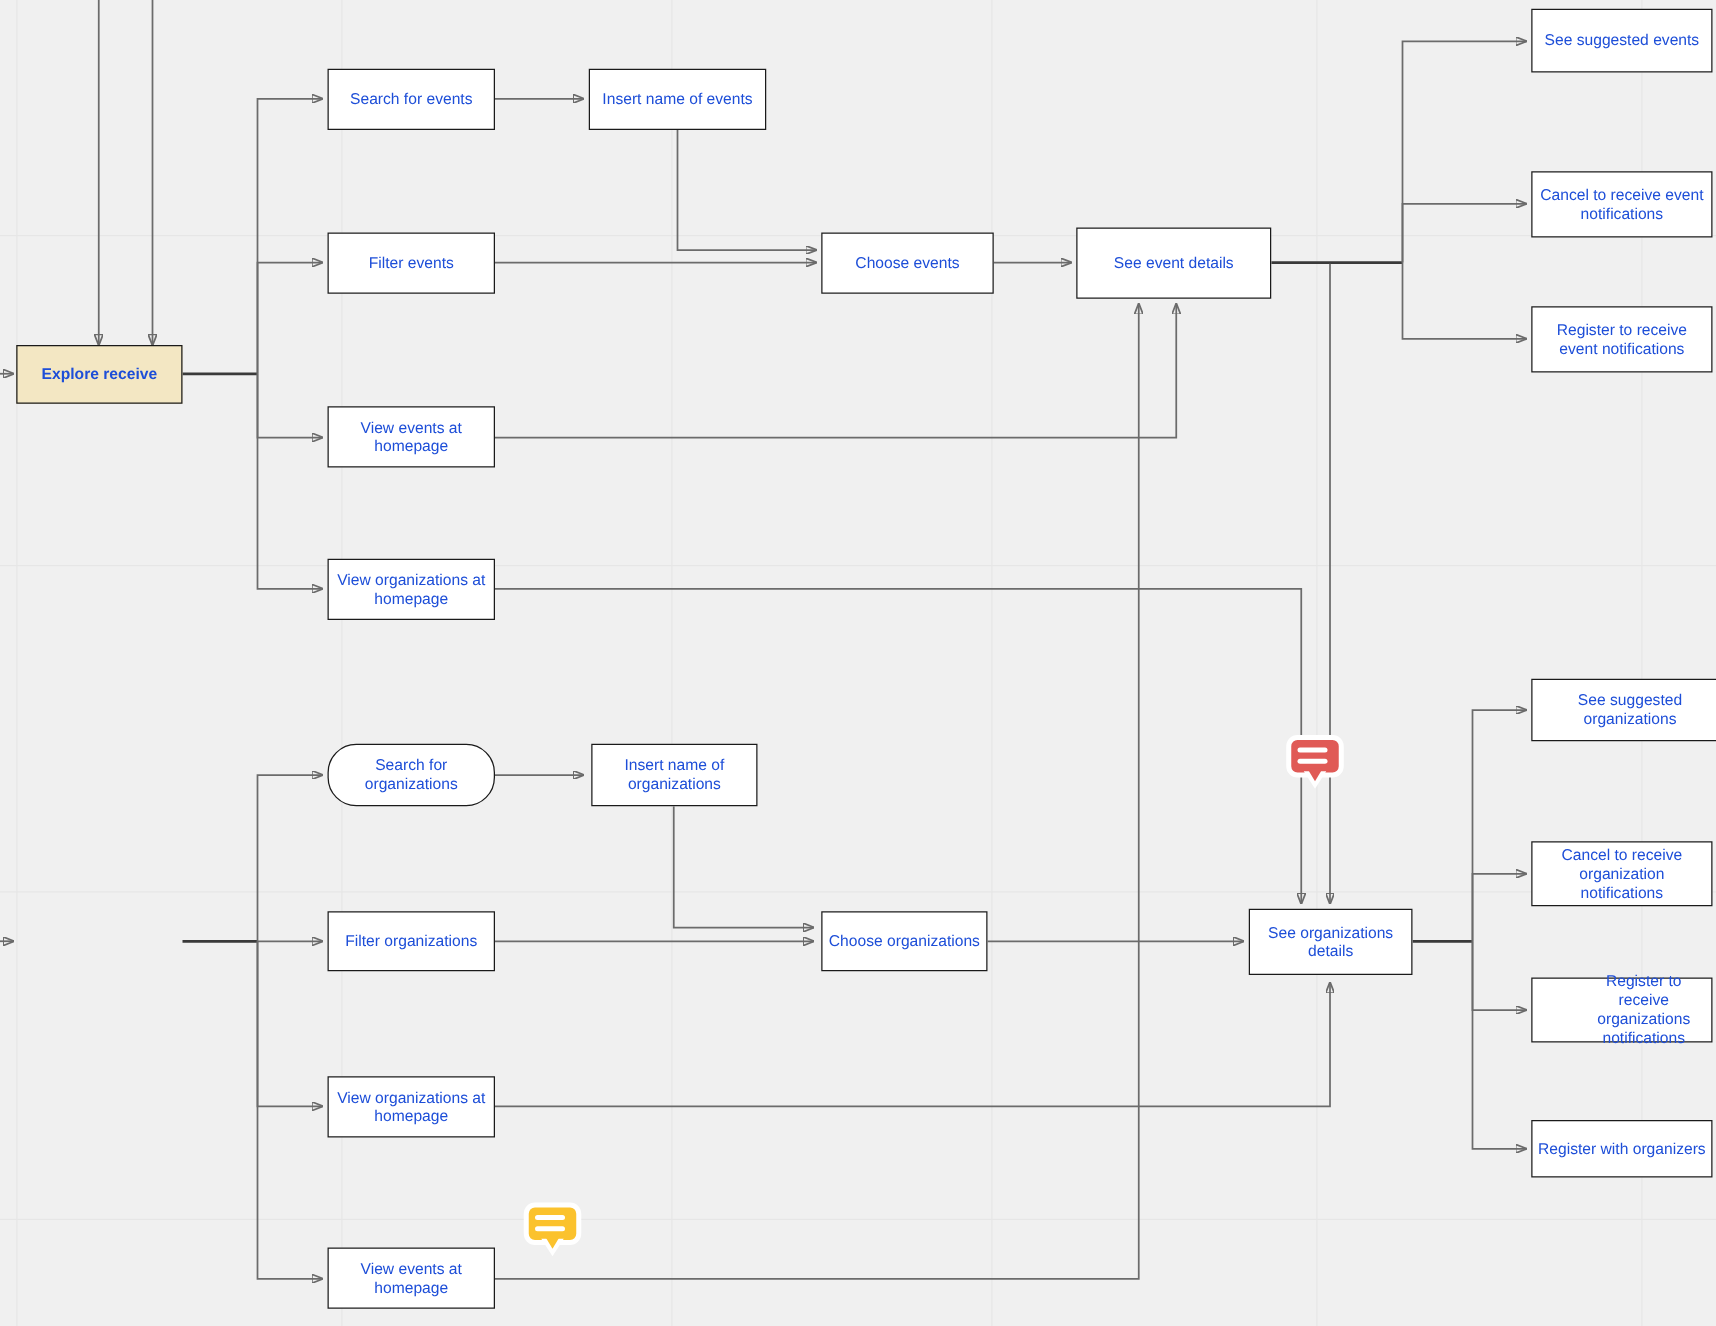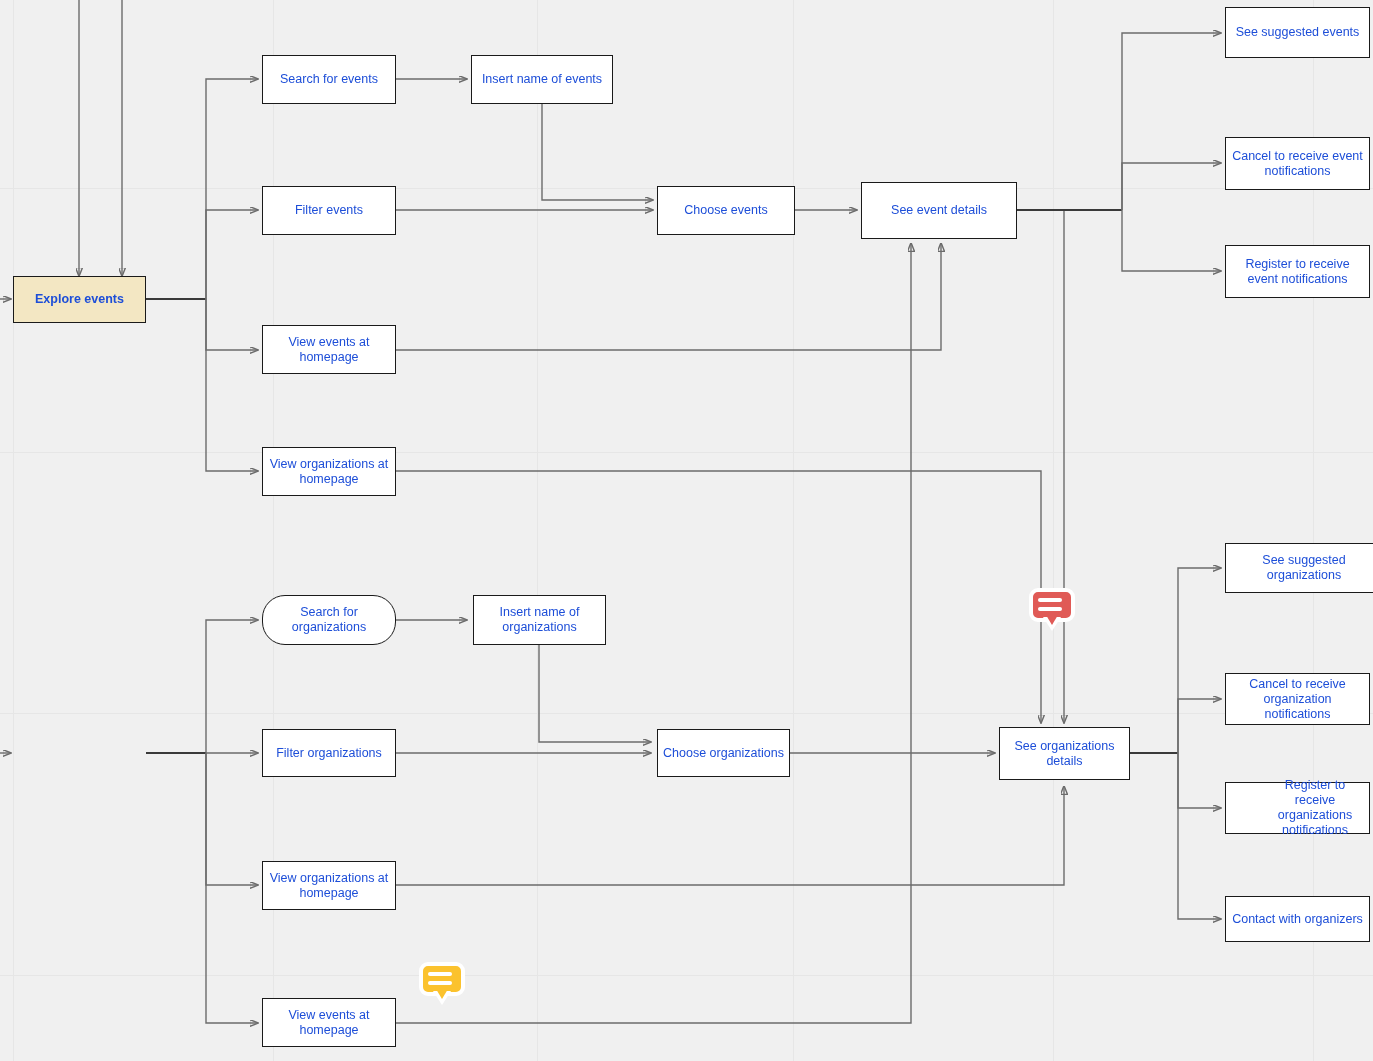--- a/index.html
+++ b/index.html
@@ -197,21 +197,21 @@
     <path d="M396,885 L1064,885 L1064,786" marker-end="url(#ah)"></path>
 
     <path class="thick" d="M1130,753 L1178,753"></path>
     <path d="M1178,753 L1178,568 L1221,568" marker-end="url(#ah)"></path>
     <path d="M1178,753 L1178,699 L1221,699" marker-end="url(#ah)"></path>
     <path d="M1178,753 L1178,808 L1221,808" marker-end="url(#ah)"></path>
     <path d="M1178,753 L1178,919 L1221,919" marker-end="url(#ah)"></path>
   </svg>
 
   <div class="node start" style="left:13px;  top:276px; width:133px; height:47px;">
-    <span>Explore events</span>
+    <span>Explore receive</span>
   </div>
 
   <div class="node" style="left:262px; top:55px; width:134px; height:49px;">
     <span>Search for events</span>
   </div>
 
   <div class="node" style="left:471px; top:55px; width:142px; height:49px;">
     <span>Insert name of events</span>
   </div>
 
@@ -282,21 +282,21 @@
 
   <div class="node" style="left:1225px; top:673px; width:145px; height:52px;">
     <span>Cancel to receive organization notifications</span>
   </div>
 
   <div class="node" style="left:1225px; top:782px; width:145px; height:52px;padding-left:39px;">
     <span>Register to receive organizations notifications</span>
   </div>
 
   <div class="node" style="left:1225px; top:896px; width:145px; height:46px;">
-    <span>Contact with organizers</span>
+    <span>Register with organizers</span>
   </div>
 
   <div class="comment-pin red" style="left:1029px; top:588px;">
     <div class="bubble"></div>
     <div class="tail"></div>
     <div class="tail-in"></div>
     <div class="bar b1"></div>
     <div class="bar b2"></div>
   </div>
 

